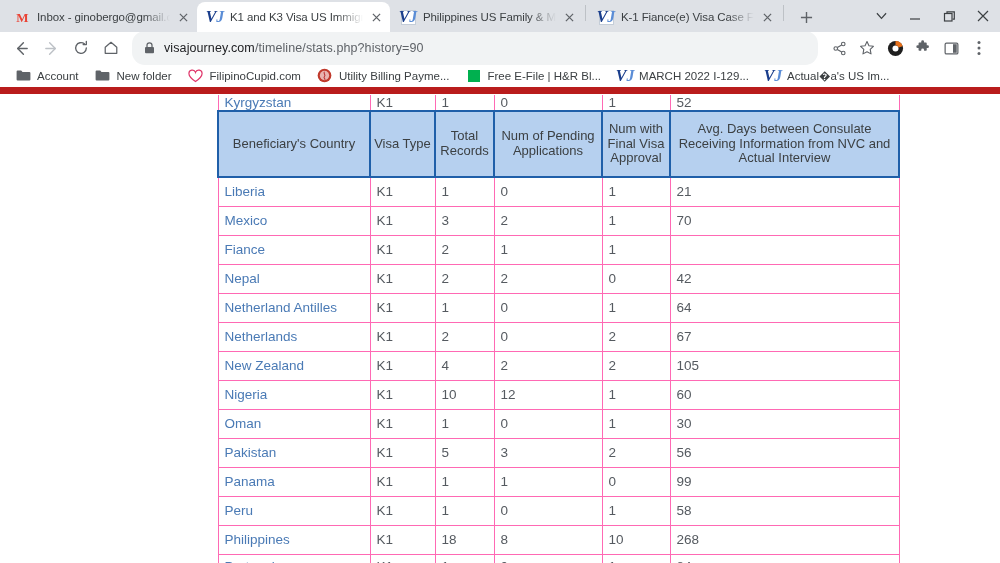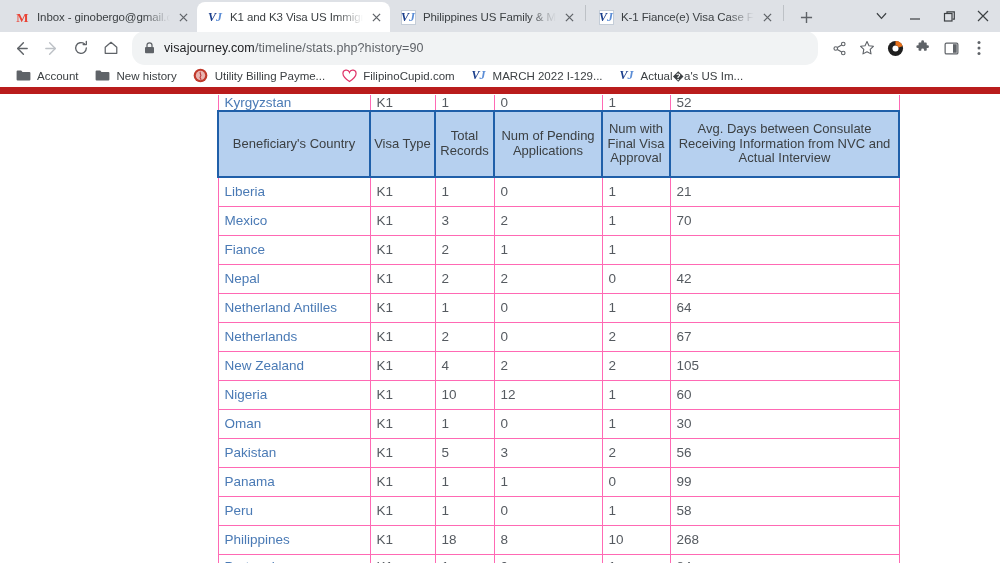--- a/index.html
+++ b/index.html
@@ -72,21 +72,21 @@
     position: absolute; right: 0; bottom: 0; height: 32px;
     display: flex; align-items: center;
   }
   .winbtn {
     width: 34px; height: 32px;
     display: flex; align-items: center; justify-content: center;
     color: #3c4043;
   }
 
   
-  .vj { font-family: "Liberation Serif", serif; font-style: italic; font-size: 12px; }
+  .vj { font-family: "Liberation Serif", serif; font-style: italic; font-size: 16px; }
   .vj .v { color: #1a3e8c; font-weight: bold; }
   .vj .j { color: #5b8dd6; font-weight: bold; }
   .vjbox {
     border: 1px solid #c4cdd8; background: #fff;
     width: 15px; height: 15px;
     display: flex; align-items: center; justify-content: center;
   }
 
   
   .gm { font-family: "Liberation Serif", serif; font-weight: bold; font-size: 13px;
@@ -370,43 +370,51 @@
       </span>
       <span>Account</span>
     </div>
 
     <div class="bm">
       <span class="bmicon">
         <svg width="15" height="13" viewBox="0 0 15 13">
             <path d="M.6 2.4 a1 1 0 0 1 1-1 h3.6 l1.3 1.5 h6.9 a1 1 0 0 1 1 1 v6.7 a1 1 0 0 1 -1 1 h-11.8 a1 1 0 0 1 -1 -1 Z" fill="#5f6368"></path>
           </svg>
       </span>
-      <span>New history</span>
+      <span>New folder</span>
+    </div>
+
+    <div class="bm">
+      <span class="bmicon">
+        <svg width="15" height="14" viewBox="0 0 16 15">
+            <path d="M8 13.4 C3 10 1 7.4 1 5 A3.6 3.6 0 0 1 8 3.6 A3.6 3.6 0 0 1 15 5 C15 7.4 13 10 8 13.4 Z" stroke="#e0366a" stroke-width="1.3" fill="none"></path>
+          </svg>
+      </span>
+      <span>FilipinoCupid.com</span>
     </div>
 
     <div class="bm">
       <span class="bmicon">
         <svg width="15" height="15" viewBox="0 0 16 16">
             <circle cx="8" cy="8" r="7.3" fill="#c0392b"></circle>
             <circle cx="8" cy="8" r="5" fill="#e8b4b0"></circle>
             <path d="M8 4 C6 6 10 7 8 9 C6 11 10 11.5 8 12.6" stroke="#b33" stroke-width="1.1" fill="none"></path>
           </svg>
       </span>
       <span>Utility Billing Payme...</span>
     </div>
 
     <div class="bm">
       <span class="bmicon">
-        <svg width="15" height="14" viewBox="0 0 16 15">
-            <path d="M8 13.4 C3 10 1 7.4 1 5 A3.6 3.6 0 0 1 8 3.6 A3.6 3.6 0 0 1 15 5 C15 7.4 13 10 8 13.4 Z" stroke="#e0366a" stroke-width="1.3" fill="none"></path>
-          </svg>
-      </span>
-      <span>FilipinoCupid.com</span>
-    </div>
-
+        <svg width="12" height="12" viewBox="0 0 12 12">
+            <rect x="0" y="0" width="12" height="12" fill="#00b04f"></rect>
+          </svg>
+      </span>
+      <span>Free E-File | H&amp;R Bl...</span>
+    </div>
 
     <div class="bm">
       <span class="bmicon">
           <span class="vj"><span class="v">V</span><span class="j">J</span></span>
         </span>
       <span>MARCH 2022 I-129...</span>
     </div>
 
     <div class="bm">
       <span class="bmicon">

